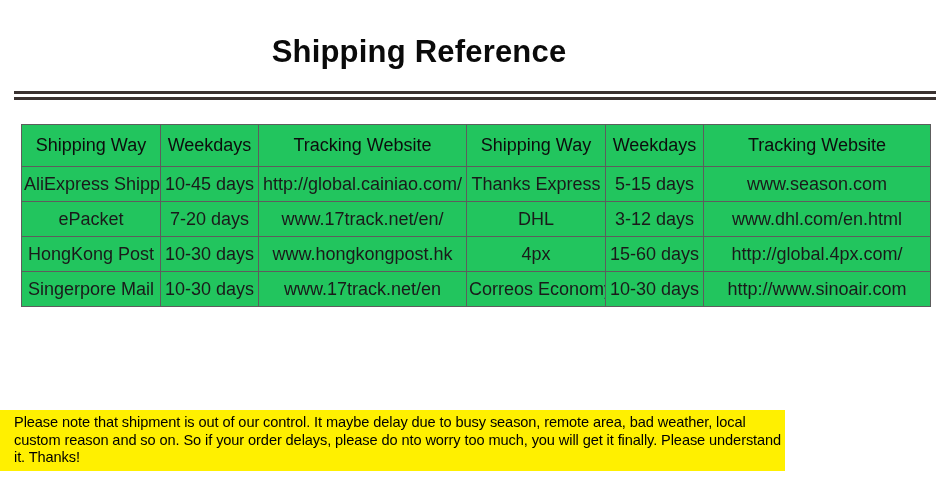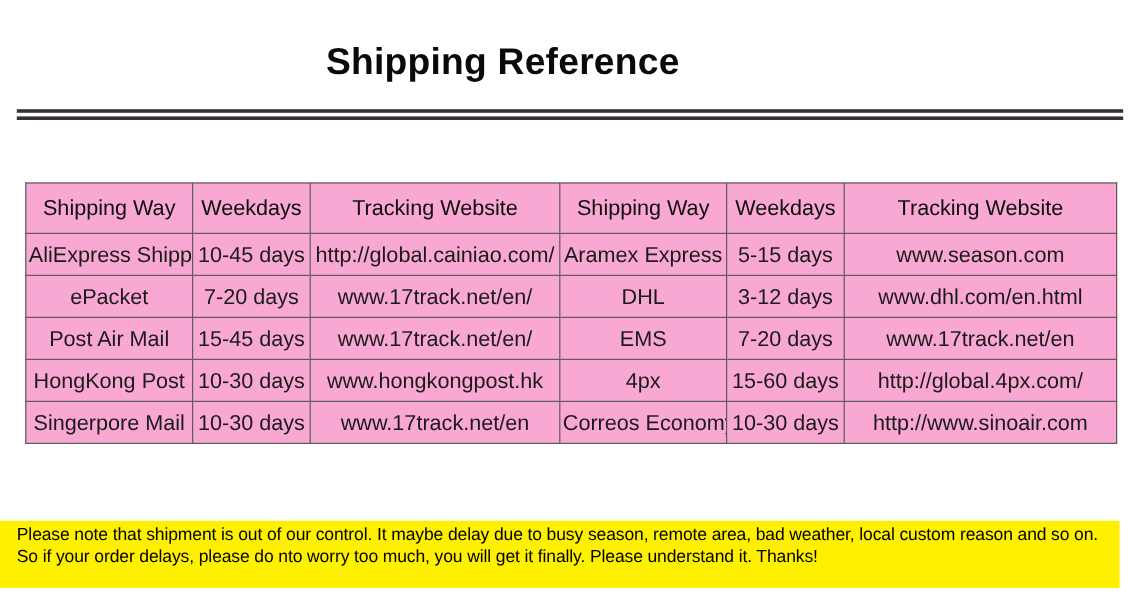--- a/index.html
+++ b/index.html
@@ -52,22 +52,21 @@
   .table-wrap {
     position: absolute;
     top: 124px;
     left: 21px;
     width: 909px;
   }
   table.ship-table {
     border-collapse: collapse;
     width: 909px;
     table-layout: fixed;
-    background: #f9a8d4;
-    margin-top: 28px;
+    background: #22c55e;
   }
   table.ship-table td {
     border: 1px solid #5d5d5d;
     font-family: "Liberation Sans", sans-serif;
     font-size: 18px;
     color: #1a1a1a;
     text-align: center;
     vertical-align: middle;
     height: 34px;
     padding: 0 2px;
@@ -92,31 +91,30 @@
 
   
   .small-cell { font-size: 12.5px; }
   .tiny-cell  { font-size: 11.8px; }
 
   
   .notice {
     position: absolute;
     top: 410px;
     left: 0;
-    width: 933px;
+    width: 785px;
     min-height: 56px;
     background: #fff000;
     padding: 4px 0 4px 14px;
     box-sizing: border-box;
     font-family: "Liberation Sans", sans-serif;
     font-size: 14.6px;
     line-height: 17.5px;
     color: #000000;
     letter-spacing: -0.1px;
-    margin-top: 24px;
   }
 </style>
 </head>
 <body>
 
 <div class="page-title">Shipping Reference</div>
 
 <div class="title-rule">
   <div class="bar top"></div>
   <div class="bar bottom"></div>
@@ -139,42 +137,34 @@
         <td class="mid-left">Tracking Website</td>
         <td>Shipping Way</td>
         <td>Weekdays</td>
         <td>Tracking Website</td>
       </tr>
 
       <tr>
         <td class="tiny-cell">AliExpress Shipping</td>
         <td>10-45 days</td>
         <td class="mid-left small-cell">http://global.cainiao.com/</td>
-        <td>Aramex Express</td>
+        <td>Thanks Express</td>
         <td>5-15 days</td>
         <td>www.season.com</td>
       </tr>
 
       <tr>
         <td>ePacket</td>
         <td>7-20 days</td>
         <td class="mid-left">www.17track.net/en/</td>
         <td>DHL</td>
         <td>3-12 days</td>
         <td>www.dhl.com/en.html</td>
       </tr>
 
-      <tr>
-        <td>Post Air Mail</td>
-        <td>15-45 days</td>
-        <td class="mid-left">www.17track.net/en/</td>
-        <td>EMS</td>
-        <td>7-20 days</td>
-        <td>www.17track.net/en</td>
-      </tr>
 
 
       <tr>
         <td>HongKong Post</td>
         <td>10-30 days</td>
         <td class="mid-left">www.hongkongpost.hk</td>
         <td>4px</td>
         <td>15-60 days</td>
         <td>http://global.4px.com/</td>
       </tr>

